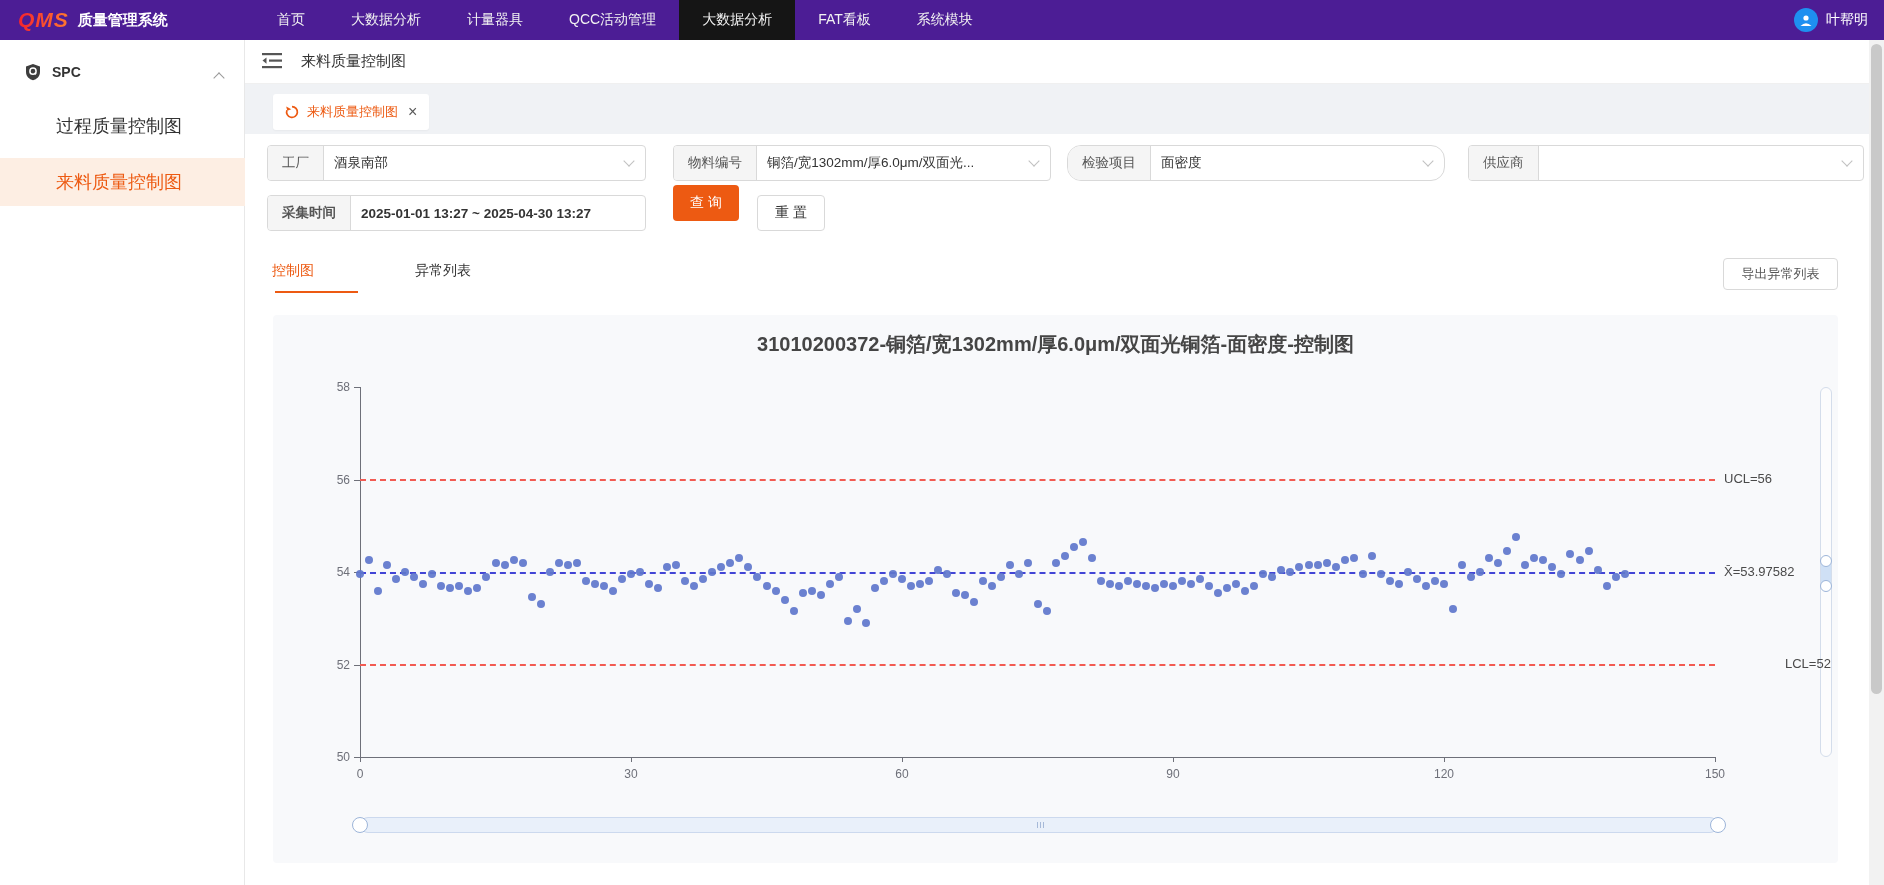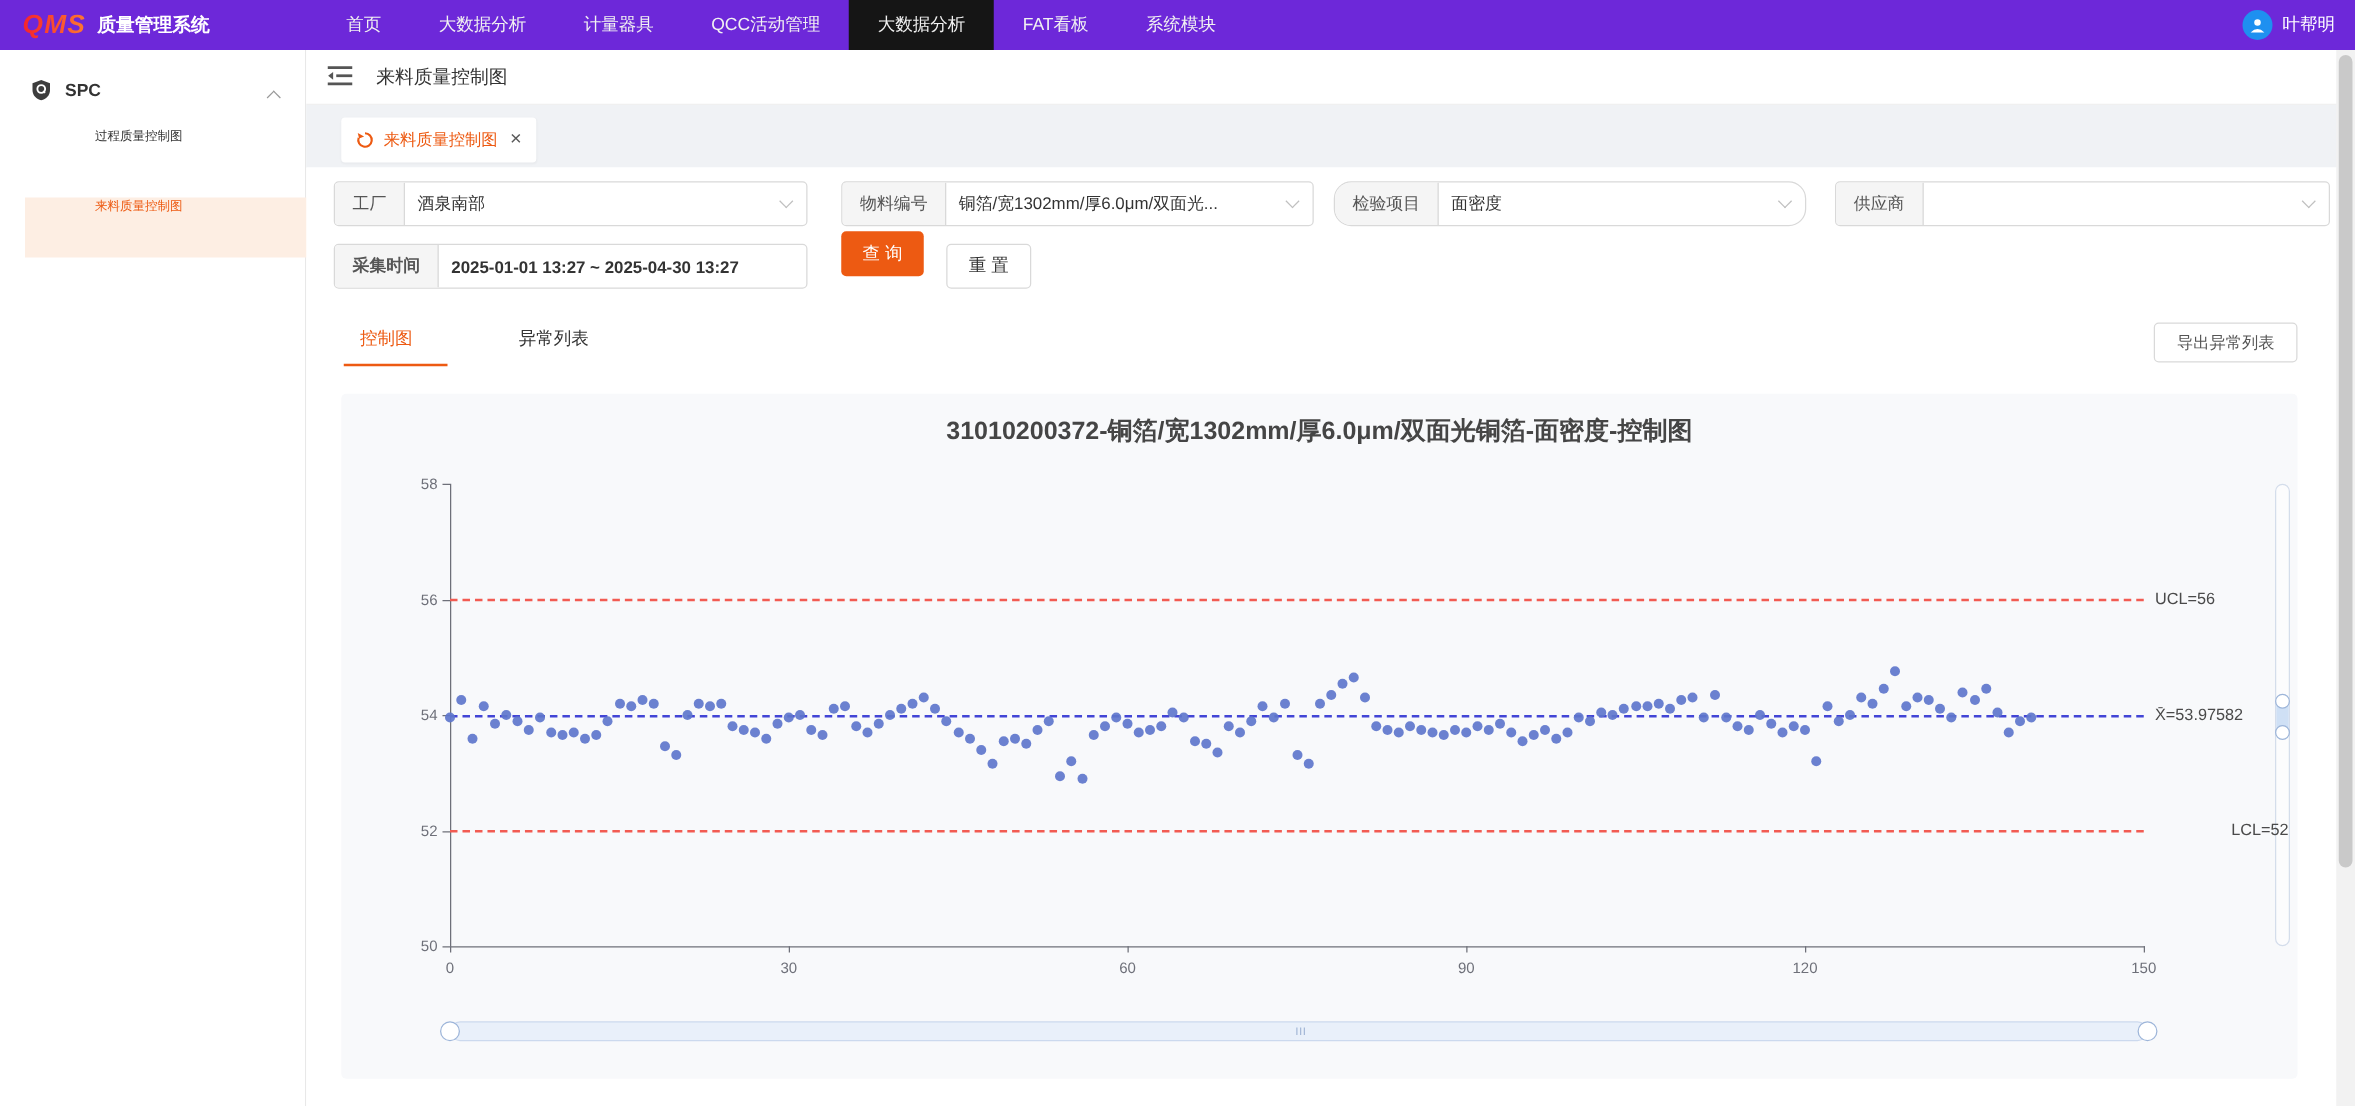--- a/index.html
+++ b/index.html
@@ -1,20 +1,20 @@
 <!DOCTYPE html>
 <html><head>
 <meta charset="utf-8">
 <style>
   * { margin:0; padding:0; box-sizing:border-box; }
   html,body { width:1884px; height:885px; overflow:hidden; background:#fff;
     font-family:"Liberation Sans", sans-serif; }
 
   
-  #nav { position:absolute; left:0; top:0; width:1884px; height:40px; background:#6d28d9;
+  #nav { position:absolute; left:0; top:0; width:1884px; height:40px; background:#4c1d95;
     display:flex; align-items:center; color:#fff; }
   #brand { display:flex; align-items:center; padding-left:18px; width:218px; }
   #brand .logo { font-size:21px; font-weight:bold; font-style:italic; letter-spacing:1px;
     background:linear-gradient(90deg,#f5222d,#ff7a2f); -webkit-background-clip:text;
     background-clip:text; color:transparent; }
   #brand .bname { font-size:15px; font-weight:bold; margin-left:9px; color:#fff; }
   #menu { display:flex; height:40px; margin-left:36px; }
   .nav-item { height:40px; display:flex; align-items:center; padding:0 23px; font-size:14px;
     color:#f2f2f2; cursor:pointer; white-space:nowrap; }
   .nav-item.active { background:#151515; }
@@ -27,22 +27,22 @@
   #sidebar { position:absolute; left:0; top:40px; width:245px; height:845px; background:#fff;
     border-right:1px solid #e8e8e8; }
   #spc-head { position:absolute; left:0; top:8px; width:245px; height:48px; display:flex;
     align-items:center; padding-left:24px; cursor:pointer; }
   #spc-head .gtxt { font-size:14px; font-weight:bold; color:#333; margin-left:10px; }
   .chev { display:inline-block; width:8px; height:8px; border-right:1.6px solid #999;
     border-bottom:1.6px solid #999; }
   .chev.up { transform:rotate(-135deg); }
   .chev.down { transform:rotate(45deg); margin-top:-4px; }
   #spc-caret { position:absolute; right:22px; top:26px; }
-  .side-item { position:absolute; left:0; width:245px; height:48px; display:flex; 
-    padding-left:56px; font-size:10px; color:#333; cursor:pointer;margin-left:20px; }
+  .side-item { position:absolute; left:0; width:245px; height:48px; display:flex; align-items:center;
+    padding-left:56px; font-size:18px; color:#333; cursor:pointer; }
   #side-item-1 { top:62px; }
   #side-item-2 { top:118px; background:#fdeee3; color:#ed5a12; }
 
   
   #headbar { position:absolute; left:245px; top:40px; width:1639px; height:44px; background:#fff;
     border-bottom:1px solid #f0f0f0; }
   #collapse-ic { position:absolute; left:17px; top:12px; cursor:pointer; }
   #page-title { position:absolute; left:56px; top:12px; font-size:15px; color:#333; }
 
   
@@ -70,21 +70,21 @@
   #g-inspect   { left:822px;  top:11px; width:378px;border-radius:14px; }
   #g-supplier  { left:1223px; top:11px; width:396px; }
   #g-time      { left:22px;   top:61px; width:379px;font-weight:bold; }
 
   #btn-search { position:absolute; left:428px; top:51px; width:66px; height:36px; background:#ed5a12;
     color:#fff; font-size:14px; border:none; border-radius:4px; cursor:pointer; }
   #btn-reset  { position:absolute; left:512px; top:61px; width:68px; height:36px; background:#fff;
     color:#333; font-size:14px; border:1px solid #d9d9d9; border-radius:4px; cursor:pointer; }
 
   .tab { position:absolute; top:128px; font-size:14px; color:#333; cursor:pointer; }
-  #tab-1 { left:43px; color:#ed5a12; }
+  #tab-1 { left:27px; color:#ed5a12; }
   #tab-2 { left:170px; }
   #tab-underline { position:absolute; left:30px; top:157px; width:83px; height:2px; background:#ed5a12; }
 
   #btn-export { position:absolute; left:1478px; top:124px; width:115px; height:32px; background:#fff;
     border:1px solid #d9d9d9; border-radius:4px; font-size:13px; color:#555; cursor:pointer; }
 
   
   #card { position:absolute; left:28px; top:181px; width:1565px; height:548px; background:#f8f9fb;
     border-radius:4px; }
   #chart { position:absolute; left:0; top:0; width:1565px; height:548px; }

